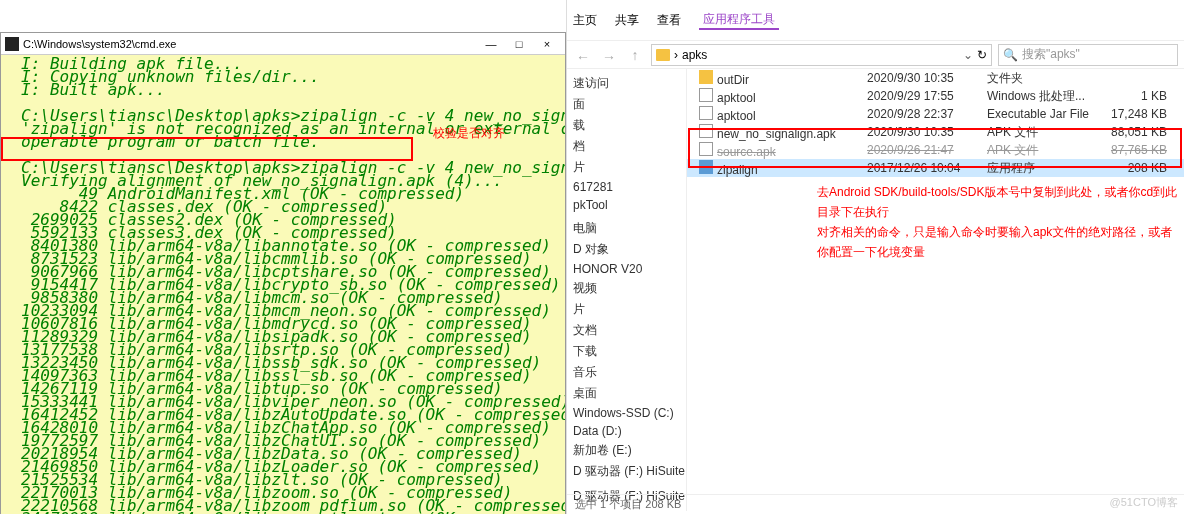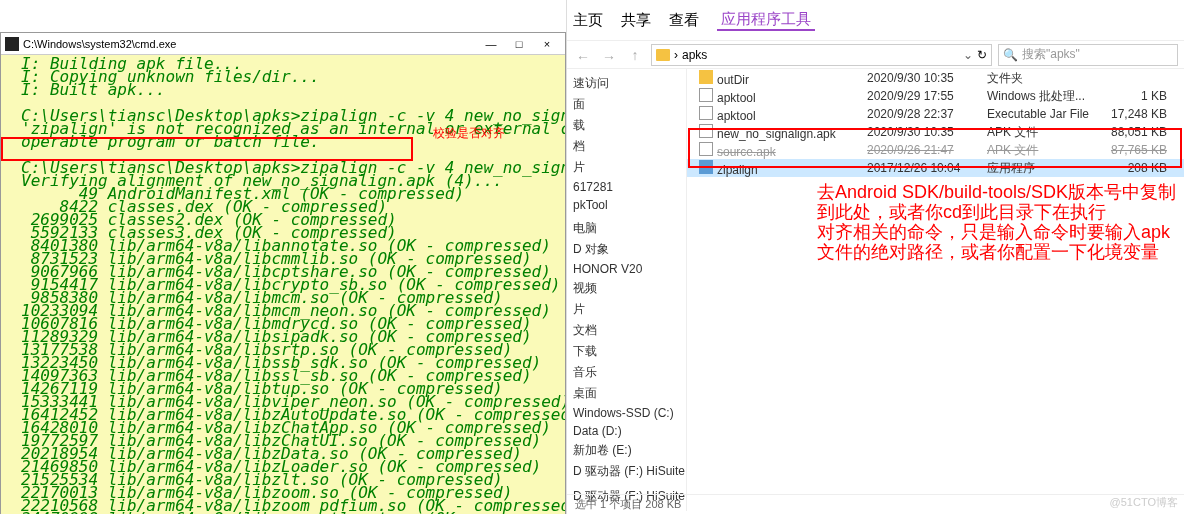--- a/index.html
+++ b/index.html
@@ -8,21 +8,21 @@
 .cmd-titlebar { height: 22px; background: #fff; border-bottom: 1px solid #ccc; display: flex; align-items: center; padding: 0 4px; font-size: 11px; }
 .cmd-icon { width: 14px; height: 14px; background: #222; margin-right: 4px; display: inline-block; }
 .cmd-title { flex: 1; }
 .cmd-btns { display: flex; gap: 0; }
 .cmd-btn { width: 28px; height: 20px; display: flex; align-items: center; justify-content: center; font-size: 11px; cursor: default; }
 .cmd-body { flex: 1; background: #FAFAB8; color: #008000; font-family: Consolas, monospace; font-size: 16px; line-height: 13px; padding: 2px 20px; white-space: pre; overflow: hidden; position: relative; font-style: italic; }
 .cmd-highlight1 { position: absolute; border: 2px solid #ff0000; left: 0px; top: 104px; width: 412px; height: 24px; pointer-events: none; }
 .cmd-annot1 { position: absolute; color: #ff0000; font-family: "Microsoft YaHei"; font-size: 12px; left: 432px; top: 92px; }
 
 .explorer { flex: 1; height: 514px; background: #fff; position: relative; border-left: 1px solid #ddd; }
-.exp-tabs { height: 22px; display: flex; align-items: center; padding: 20px 6px; font-size: 15px; gap: 18px; border-bottom: 1px solid #eee; }
+.exp-tabs { height: 22px; display: flex; align-items: center; padding: 20px 6px; font-size: 12px; gap: 18px; border-bottom: 1px solid #eee; }
 .exp-tab-active { color: #9b45c8; border-bottom: 2px solid #9b45c8; padding: 0 4px; }
 .exp-addr { height: 28px; display: flex; align-items: center; padding: 0 6px; gap: 6px; border-bottom: 1px solid #eee; }
 .nav-arrow { width: 20px; text-align: center; color: #aaa; font-size: 14px; }
 .addr-bar { flex: 1; border: 1px solid #ccc; height: 22px; display: flex; align-items: center; padding: 0 4px; gap: 4px; font-size: 12px; }
 .folder-icon { width: 14px; height: 12px; background: #f5c242; display: inline-block; border-radius: 1px; }
 .search-bar { width: 180px; border: 1px solid #ccc; height: 22px; display: flex; align-items: center; padding: 0 4px; color: #999; }
 .exp-main { display: flex; height: calc(100% - 72px); }
 .exp-nav { width: 120px; border-right: 1px solid #eee; padding: 4px 0; font-size: 12px; overflow: hidden; }
 .exp-nav-item { padding: 2px 6px; white-space: nowrap; color: #333; }
 .exp-list { flex: 1; position: relative; }
@@ -33,21 +33,21 @@
 .col-size { width: 80px; text-align: right; padding-right: 10px; }
 .exp-row { display: flex; height: 18px; font-size: 12px; align-items: center; color: #333; }
 .exp-row.strike .col-name span, .exp-row.strike .col-date, .exp-row.strike .col-type, .exp-row.strike .col-size { text-decoration: line-through; color: #999; }
 .exp-row.selected { background: #cce8ff; }
 .file-icon { width: 14px; height: 14px; margin: 0 4px; display: inline-block; }
 .fi-folder { background: #f5c242; }
 .fi-file { background: #fff; border: 1px solid #999; }
 .fi-apk { background: #fff; border: 1px solid #999; position: relative; }
 .fi-exe { background: #5b9bd5; }
 .exp-highlight { position: absolute; border: 2px solid #ff0000; left: 121px; top: 128px; right: 2px; height: 40px; pointer-events: none; }
-.exp-annot { position: absolute; color: #ff0000; font-size: 18px; line-height: 20px; left: 250px; top: 182px; }
+.exp-annot { position: absolute; color: #ff0000; font-size: 12px; line-height: 20px; left: 250px; top: 182px; }
 .status-bar { position: absolute; bottom: 0; left: 0; right: 0; height: 20px; border-top: 1px solid #eee; font-size: 11px; color: #666; padding: 2px 8px; display: flex; align-items: center; }
 .watermark { position: absolute; right: 6px; bottom: 4px; color: #ccc; font-size: 11px; }
 </style>
 </head>
 <body>
 
 <div class="cmd-window">
   <div class="cmd-titlebar">
     <span class="cmd-icon"></span>
     <span class="cmd-title">C:\Windows\system32\cmd.exe</span>

